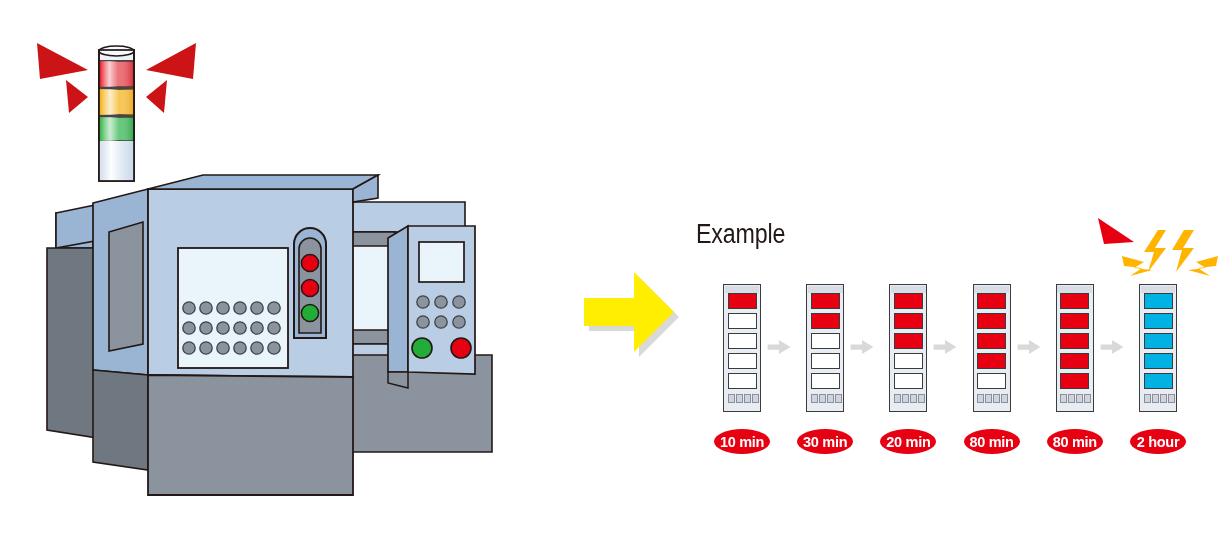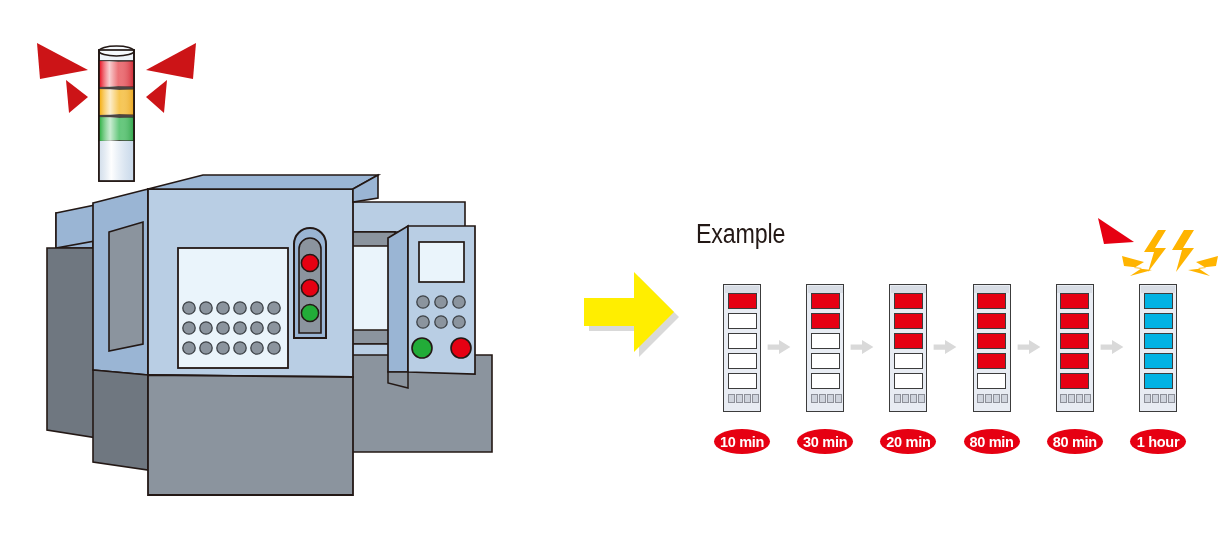--- a/index.html
+++ b/index.html
@@ -329,16 +329,16 @@
         <div class="seg on-cyan" style="top: 9px;"></div>
         <div class="seg on-cyan" style="top: 29px;"></div>
         <div class="seg on-cyan" style="top: 49px;"></div>
         <div class="seg on-cyan" style="top: 69px;"></div>
         <div class="seg on-cyan" style="top: 89px;"></div>
         <div class="foot" style="left: 4.5px; top: 110px;"></div>
         <div class="foot" style="left: 12.5px; top: 110px;"></div>
         <div class="foot" style="left: 20.5px; top: 110px;"></div>
         <div class="foot" style="left: 28.5px; top: 110px;"></div>
       </div>
-      <div class="abs pill" style="left: 1130px; top: 413px;">1 hour</div>
+      <div class="abs pill" style="left: 1130px; top: 413px;">2 hour</div>
     </div>
 
 </div>
 
 </body></html>

